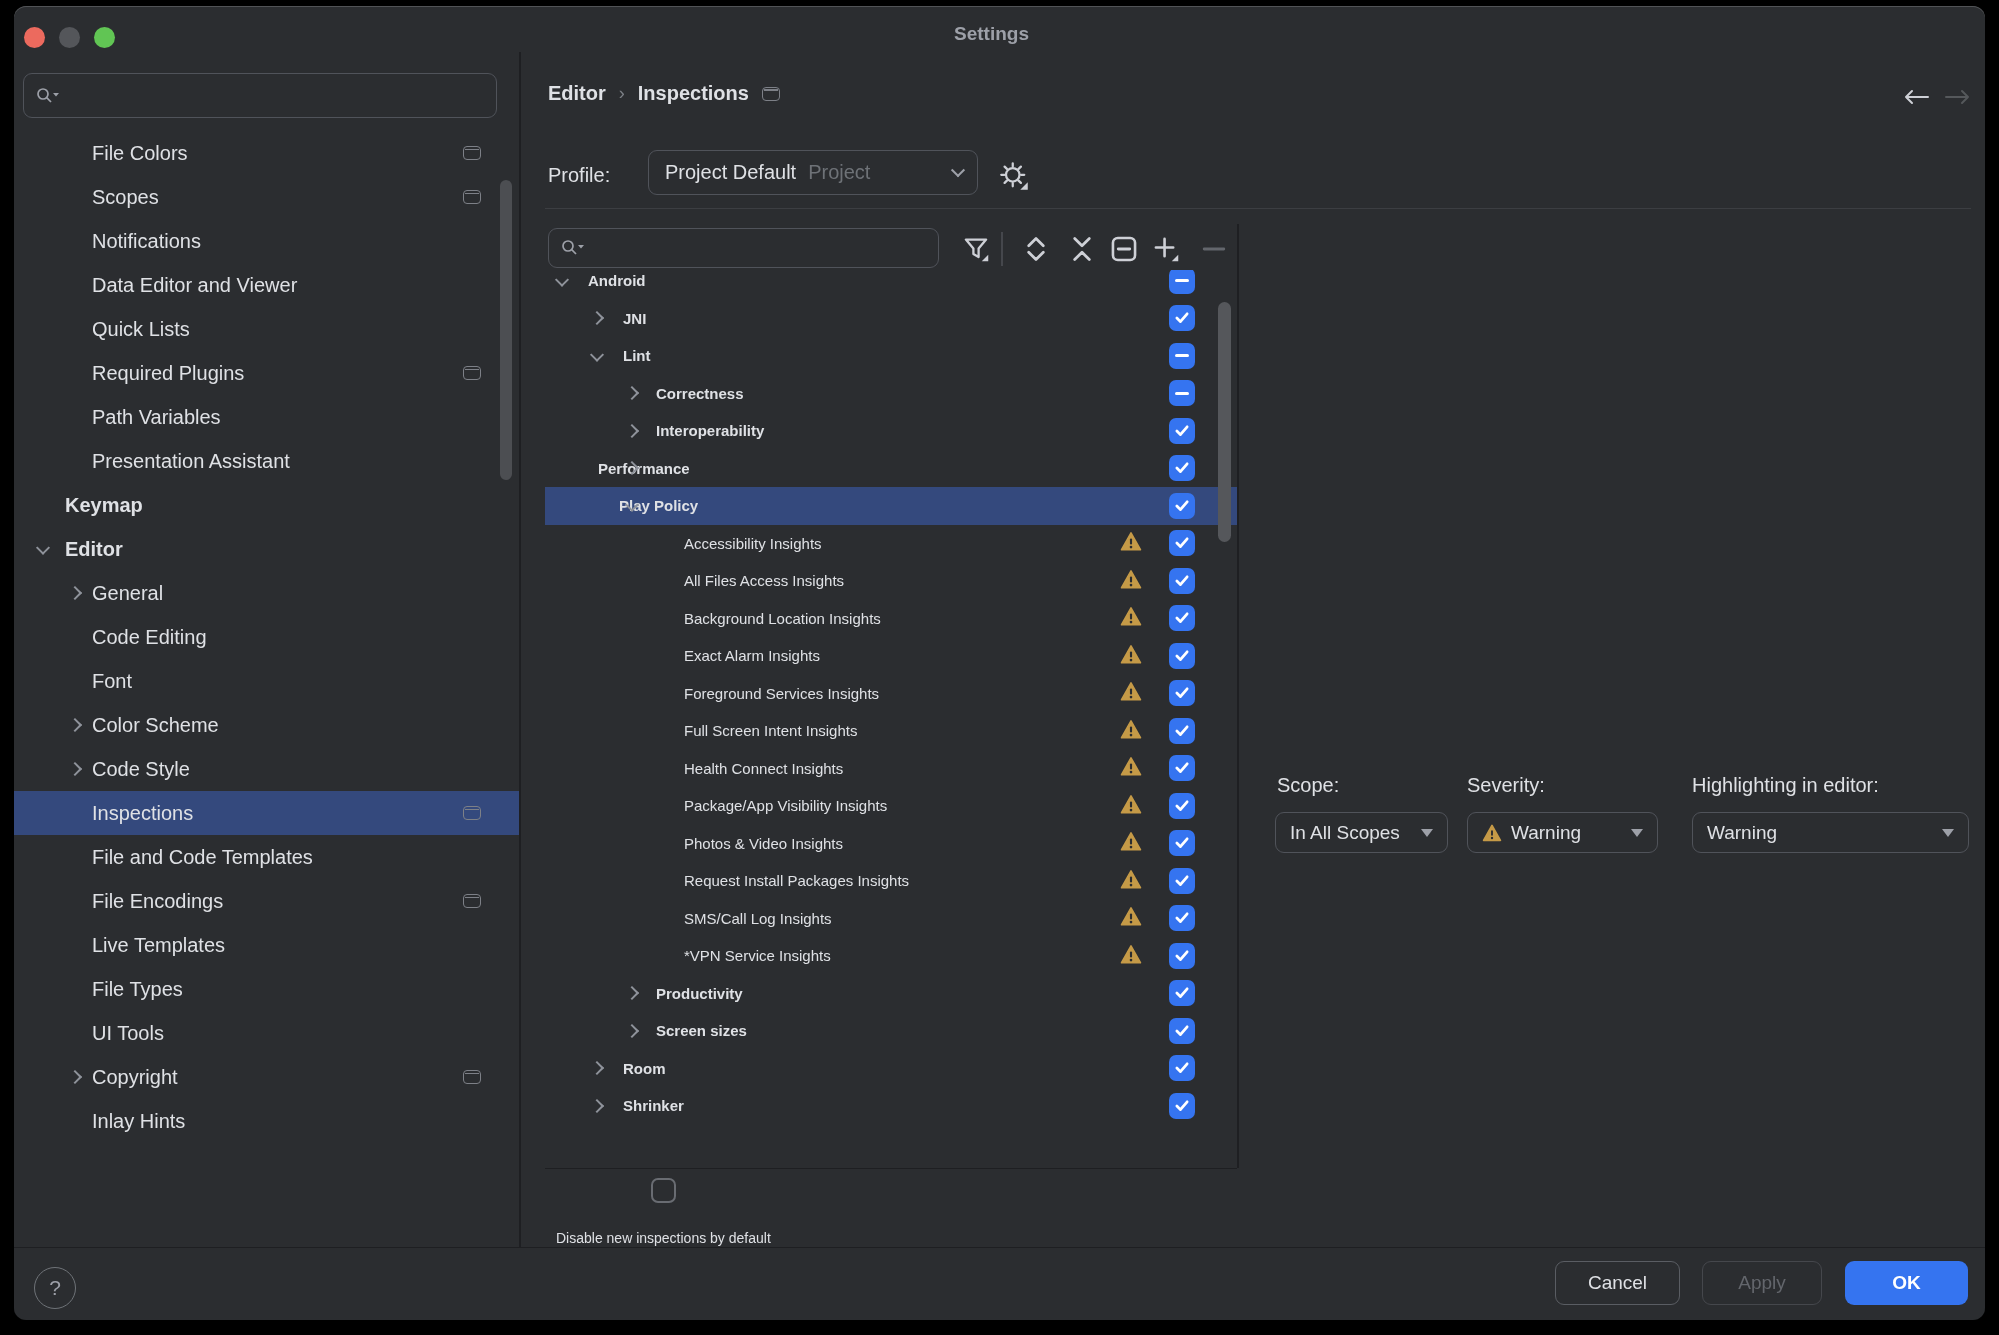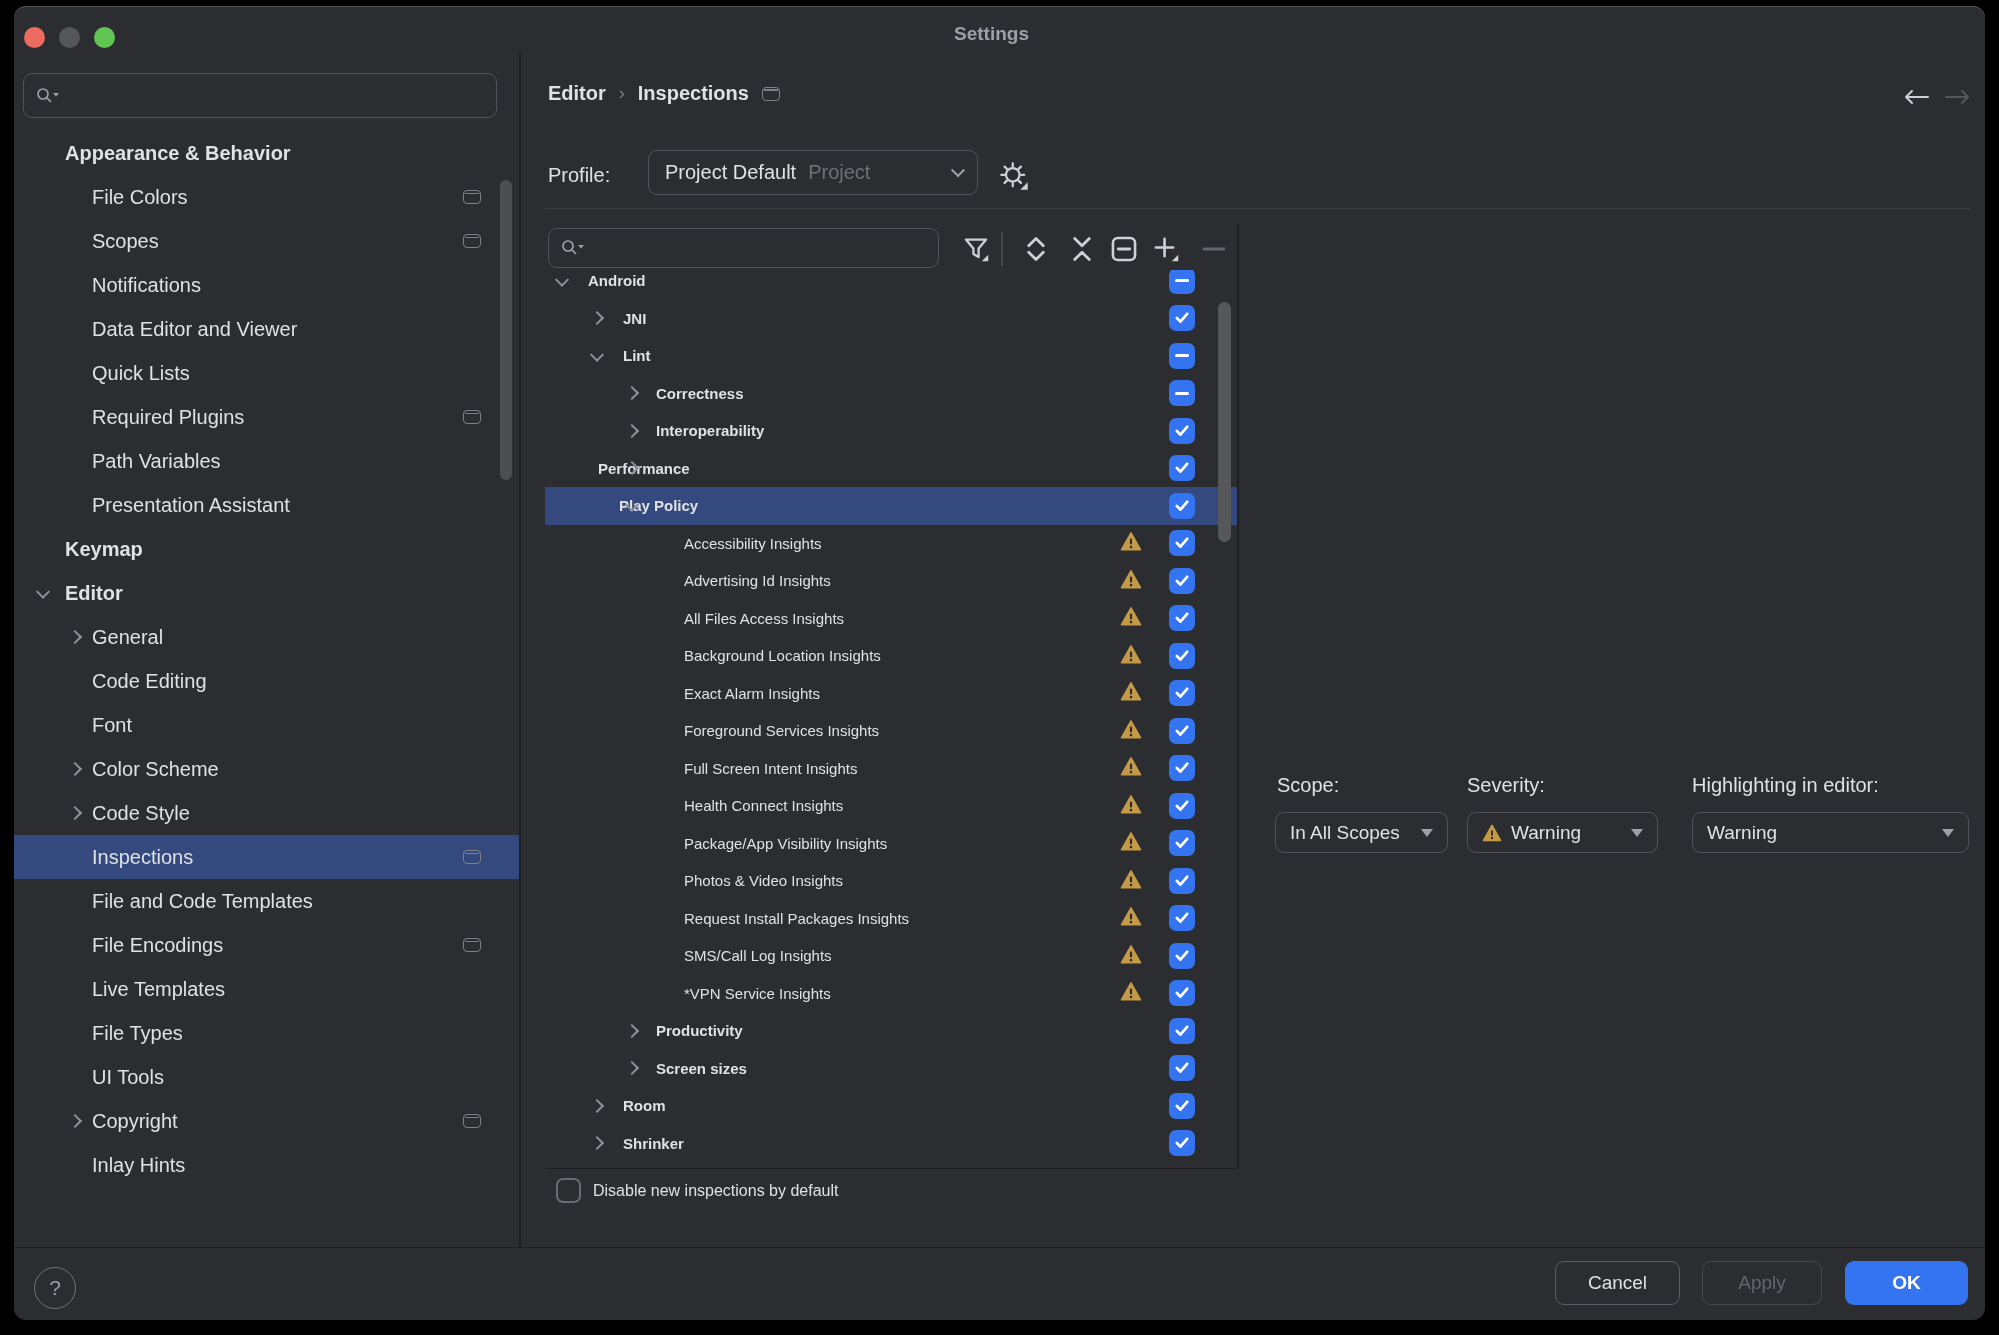--- a/index.html
+++ b/index.html
@@ -51,22 +51,22 @@
   .tb-icon{position:absolute;top:230px;width:26px;height:26px;}
   
   #tree{position:absolute;left:531px;top:264px;width:692px;height:898px;overflow:hidden;}
   .tree-row{position:relative;height:37.5px;display:flex;align-items:center;font-size:15px;}
   .tree-row.selected{background:#34497d;}
   .tree-row .lbl.bold{font-weight:bold;}
   .cb{position:absolute;right:42px;top:50%;transform:translateY(-50%);width:26px;height:26px;
     border-radius:7px;background:#3574f0;display:flex;align-items:center;justify-content:center;}
   .cb .bar{width:14px;height:3.2px;border-radius:2px;background:#fff;}
   .warn{position:absolute;right:95px;top:50%;transform:translateY(-50%);}
-  #disable-row{position:absolute;left:542px;top:1172px;display:flex;align-items:center;gap:12px;
-    font-size:16px;}
+  #disable-row{position:absolute;left:542px;top:1172px;display:flex;align-items:center;gap:27px;
+    font-size:14px;flex-direction:column;}
   #disable-box{width:25px;height:25px;border:2px solid #696c72;border-radius:7px;box-sizing:border-box;}
   
   #detail-msg{position:absolute;left:1258px;top:266px;width:575px;font-size:20px;line-height:30px;}
   .opt-label{position:absolute;top:768px;font-size:20px;}
   .dropdown{position:absolute;top:806px;height:41px;border:1.5px solid #50535a;border-radius:9px;
     box-sizing:border-box;display:flex;align-items:center;padding:0 14px 0 14px;font-size:19px;}
   .dropdown .tri{margin-left:auto;width:0;height:0;border-left:6.5px solid transparent;
     border-right:6.5px solid transparent;border-top:8px solid #9da0a8;}
   
   #footer{position:absolute;left:0;right:0;bottom:0;height:72px;border-top:1px solid #1e1f22;}
@@ -91,23 +91,20 @@
 
   <div id="sidebar">
     <div class="searchbox" id="side-search">
       <svg width="24" height="18" viewBox="0 0 24 18">
         <circle cx="7" cy="7" r="5" stroke="#9da0a8" stroke-width="1.7" fill="none"></circle>
         <path d="M10.7 10.7 L15 15" stroke="#9da0a8" stroke-width="1.7"></path>
         <path d="M17 6 L23 6 L20 9.6 Z" fill="#9da0a8"></path>
       </svg>
     </div>
     <div id="side-list">
-        <div class="side-row group">
-          <div class="side-label">Appearance &amp; Behavior</div>
-        </div>
         <div class="side-row child">
           <div class="side-label">File Colors</div>
           <div class="win-badge"></div>
         </div>
         <div class="side-row child">
           <div class="side-label">Scopes</div>
           <div class="win-badge"></div>
         </div>
         <div class="side-row child">
           <div class="side-label">Notifications</div>
@@ -306,33 +303,20 @@
           <div class="chev down" style="left: 82px;"></div>
           <div class="lbl bold" style="margin-left: 74px;">Play Policy</div>
           <div class="cb">
             <svg width="16" height="14" viewBox="0 0 14 12">
               <path d="M2.5 6 L5.6 9.2 L11.5 2.3" stroke="#fff" stroke-width="2.4" fill="none" stroke-linecap="round" stroke-linejoin="round"></path>
             </svg>
           </div>
         </div>
         <div class="tree-row">
           <div class="lbl" style="margin-left: 139px;">Accessibility Insights</div>
-          <div class="warn"><svg width="22" height="20" viewBox="0 0 16 15">
-              <path d="M8 1.2 L15 13.6 H1 Z" fill="#c59a47" stroke="#c59a47" stroke-width="1.4" stroke-linejoin="round"></path>
-              <rect x="7.2" y="5.2" width="1.6" height="4.6" rx="0.8" fill="#2b2d30"></rect>
-              <circle cx="8" cy="11.7" r="1" fill="#2b2d30"></circle>
-            </svg></div>
-          <div class="cb">
-            <svg width="16" height="14" viewBox="0 0 14 12">
-              <path d="M2.5 6 L5.6 9.2 L11.5 2.3" stroke="#fff" stroke-width="2.4" fill="none" stroke-linecap="round" stroke-linejoin="round"></path>
-            </svg>
-          </div>
-        </div>
-        <div class="tree-row">
-          <div class="lbl" style="margin-left: 139px;">Advertising Id Insights</div>
           <div class="warn"><svg width="22" height="20" viewBox="0 0 16 15">
               <path d="M8 1.2 L15 13.6 H1 Z" fill="#c59a47" stroke="#c59a47" stroke-width="1.4" stroke-linejoin="round"></path>
               <rect x="7.2" y="5.2" width="1.6" height="4.6" rx="0.8" fill="#2b2d30"></rect>
               <circle cx="8" cy="11.7" r="1" fill="#2b2d30"></circle>
             </svg></div>
           <div class="cb">
             <svg width="16" height="14" viewBox="0 0 14 12">
               <path d="M2.5 6 L5.6 9.2 L11.5 2.3" stroke="#fff" stroke-width="2.4" fill="none" stroke-linecap="round" stroke-linejoin="round"></path>
             </svg>
           </div>

